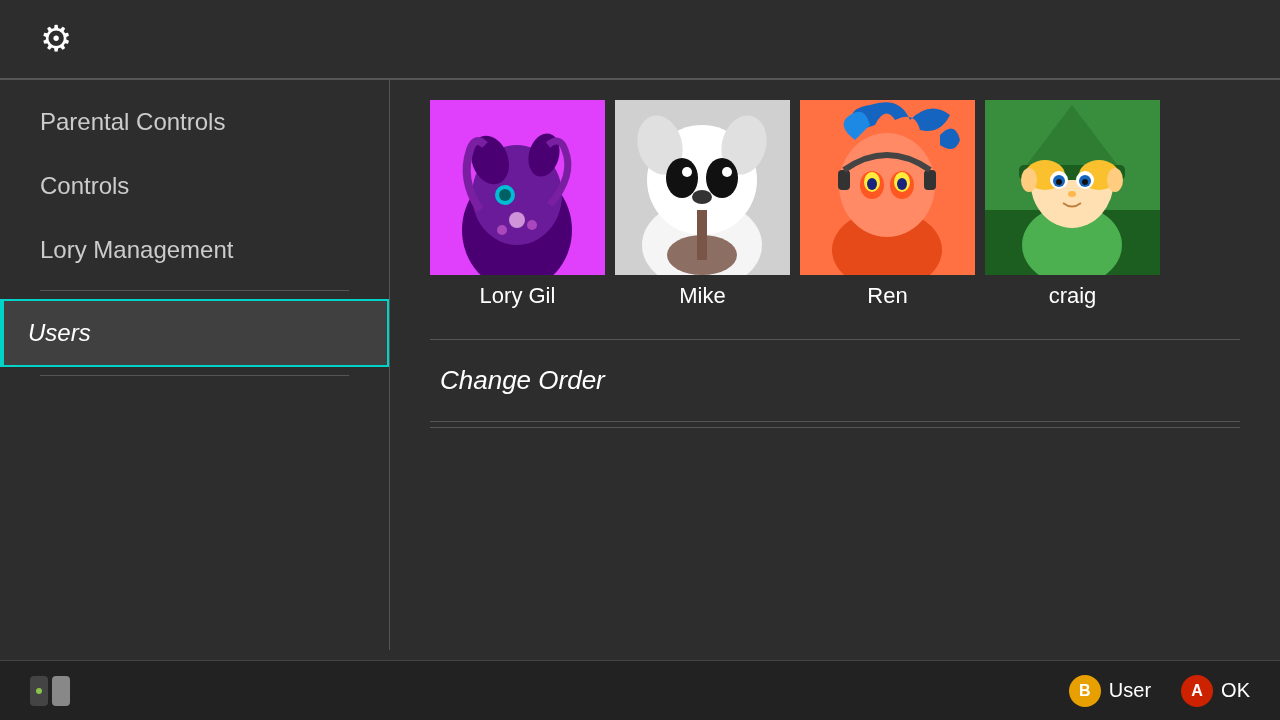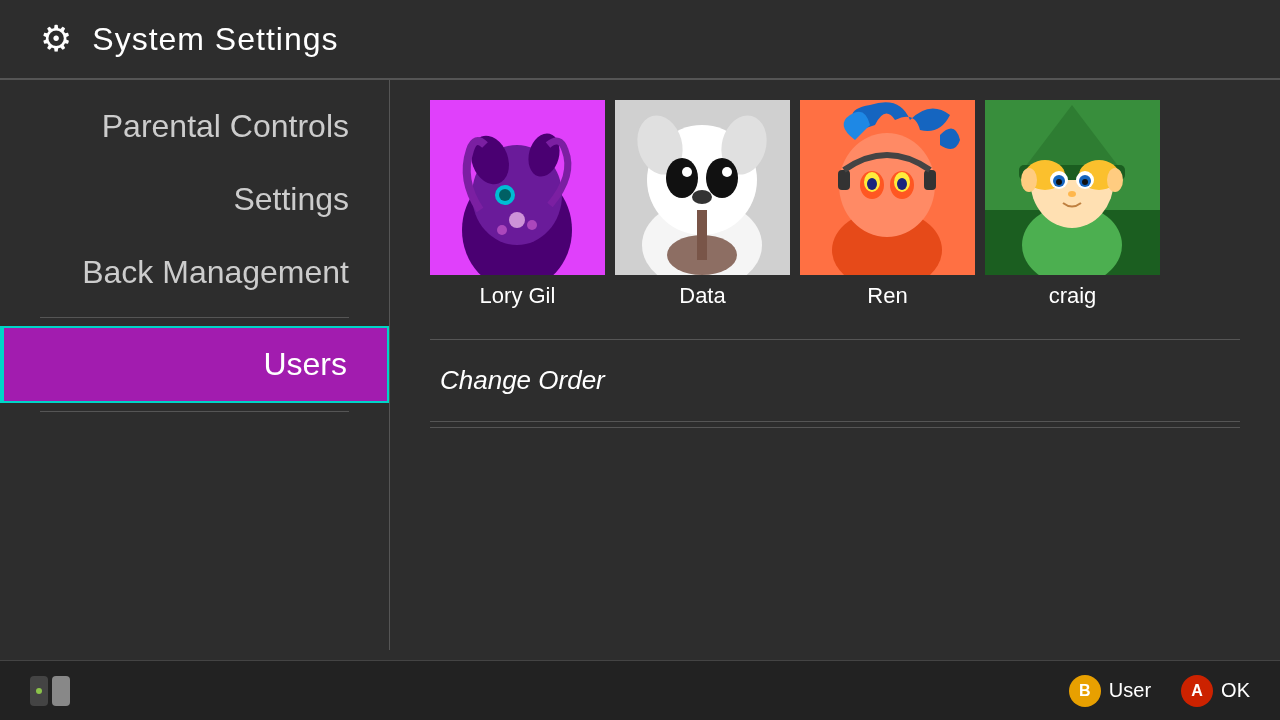--- a/index.html
+++ b/index.html
@@ -43,36 +43,36 @@
     
     .sidebar {
       width: 390px;
       padding-top: 10px;
       border-right: 1px solid #555;
       flex-shrink: 0;
     }
 
     .sidebar-item {
       padding: 18px 40px;
-      font-size: 32px;
+      font-size: 24px;
       font-weight: 300;
       cursor: pointer;
       color: #cccccc;
       position: relative;
-      text-align: right;
     }
 
     .sidebar-item.active {
-      background: #a21caf;
+      background: #404040;
       color: #ffffff;
       border-left: 4px solid #00d4c8;
       border-top: 2px solid #00d4c8;
       border-bottom: 2px solid #00d4c8;
       border-right: 2px solid #00d4c8;
-      padding-left: 52px;
+      padding-left: 24px;
+      font-style: italic;
     }
 
     .sidebar-divider {
       height: 1px;
       background: #555;
       margin: 8px 40px;
     }
 
     
     .right-content {
@@ -204,37 +204,36 @@
       height: 175px;
       position: relative;
       overflow: hidden;
     }
   </style>
 </head>
 <body>
 
 <div class="header">
   <span class="header-icon">⚙</span>
-  <span class="header-title">System Settings</span>
 </div>
 
 <div class="main-content">
 
   <nav class="sidebar">
 
     <div class="sidebar-item">
       <span>Parental Controls</span>
     </div>
 
     <div class="sidebar-item">
-      <span>Settings</span>
+      <span>Controls</span>
     </div>
 
     <div class="sidebar-item">
-      <span>Back Management</span>
+      <span>Lory Management</span>
     </div>
 
     <div class="sidebar-divider"></div>
 
     <div class="sidebar-item active">
       <span>Users</span>
     </div>
 
 
 
@@ -292,21 +291,21 @@
 
             <circle cx="72" cy="72" r="5" fill="#fff"></circle>
             <circle cx="112" cy="72" r="5" fill="#fff"></circle>
 
             <ellipse cx="87" cy="97" rx="10" ry="7" fill="#333"></ellipse>
 
             <ellipse cx="87" cy="155" rx="35" ry="20" fill="#8d6e63"></ellipse>
             <rect x="82" y="110" width="10" height="50" fill="#795548"></rect>
           </svg>
         </div>
-        <span class="user-name">Data</span>
+        <span class="user-name">Mike</span>
       </div>
 
       <div class="user-card">
         <div class="avatar-canvas">
           <svg width="175" height="175" xmlns="http://www.w3.org/2000/svg">
 
             <rect width="175" height="175" fill="#ff7043"></rect>
 
             <ellipse cx="87" cy="150" rx="55" ry="40" fill="#e64a19"></ellipse>
 

